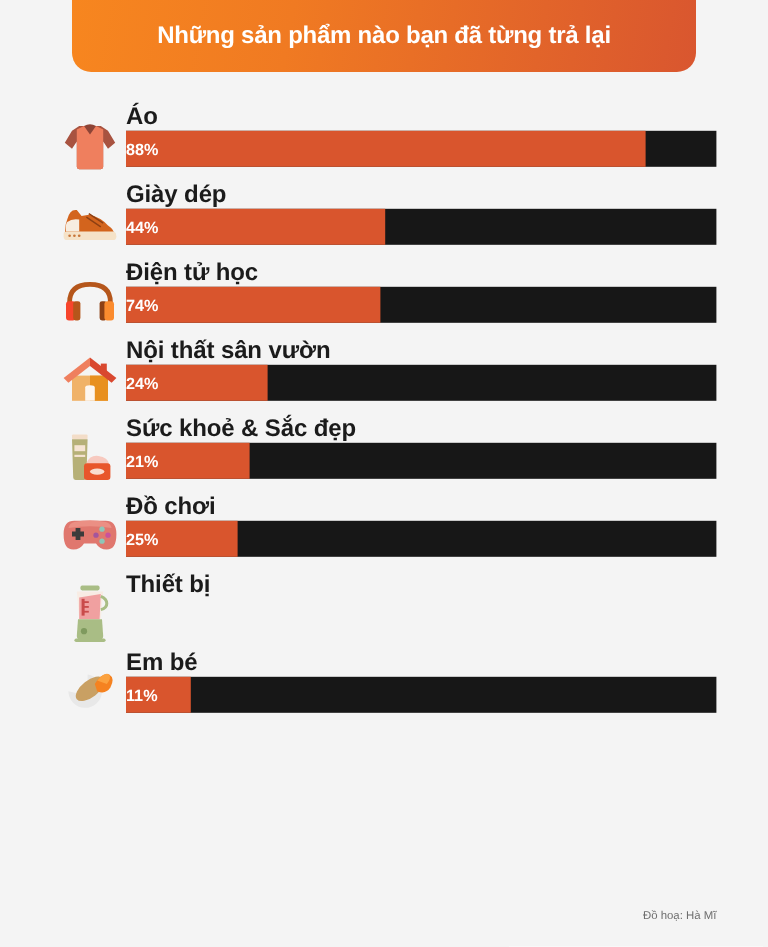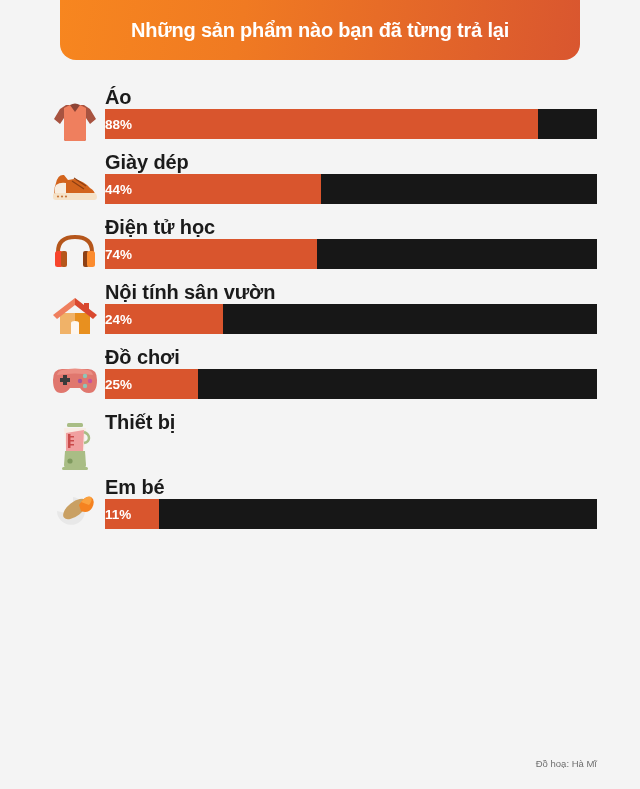--- a/index.html
+++ b/index.html
@@ -185,28 +185,47 @@
       <div class="row-icon">
         <svg width="48" height="40" viewBox="0 0 48 40">
           <rect x="9" y="17" width="30" height="21" fill="#f0b268"></rect>
           <rect x="24" y="17" width="15" height="21" fill="#e8901f"></rect>
           <path d="M24 2 L46 19 L42 23 L24 9 Z" fill="#d9482f"></path>
           <path d="M24 2 L2 19 L6 23 L24 9 Z" fill="#ef7f5e"></path>
           <rect x="33" y="7" width="5" height="9" fill="#d9482f"></rect>
           <path d="M20 38 L20 27 Q20 25 24 25 Q28 25 28 27 L28 38 Z" fill="#fdf6ef"></path>
         </svg>
       </div>
-      <div class="row-label">Nội tính sân vườn</div>
+      <div class="row-label">Nội thất sân vườn</div>
       <div class="bar-track">
         <div class="bar-fill" style="width:24%">
           <span class="bar-value">24%</span>
         </div>
       </div>
     </div>
 
+    <div class="row">
+      <div class="row-icon">
+        <svg width="46" height="46" viewBox="0 0 46 46">
+          <rect x="8" y="4" width="13" height="4" rx="1" fill="#f3ddc8"></rect>
+          <path d="M8 8 L21 8 L20 40 Q20 42 18 42 L11 42 Q9 42 9 40 Z" fill="#b6b077"></path>
+          <rect x="10" y="13" width="9" height="5" fill="#f6e4d3"></rect>
+          <rect x="10" y="21" width="9" height="1.8" fill="#f6e4d3"></rect>
+          <path d="M20 28 Q23 21 30 22 Q38 23 39 29 L20 29 Z" fill="#f7c9bf"></path>
+          <rect x="18" y="28" width="22" height="14" rx="2.5" fill="#e8562b"></rect>
+          <ellipse cx="29" cy="35" rx="6" ry="2.6" fill="#f9ddd0"></ellipse>
+        </svg>
+      </div>
+      <div class="row-label">Sức khoẻ &amp; Sắc đẹp</div>
+      <div class="bar-track">
+        <div class="bar-fill" style="width:21%">
+          <span class="bar-value">21%</span>
+        </div>
+      </div>
+    </div>
 
     <div class="row">
       <div class="row-icon">
         <svg width="50" height="32" viewBox="0 0 50 32">
           <path d="M12 4 L38 4 Q47 4 47 15 Q47 28 39 28 Q33 28 30 23 L20 23 Q17 28 11 28 Q3 28 3 15 Q3 4 12 4 Z" fill="#e0776e"></path>
           <path d="M12 5 Q25 2 38 5 Q42 6 43 10 Q25 7 7 10 Q8 6 12 5 Z" fill="#eb8f84"></path>
           <path d="M13 10 L17 10 L17 13 L20 13 L20 17 L17 17 L17 20 L13 20 L13 17 L10 17 L10 13 L13 13 Z" fill="#3b3b3b"></path>
           <circle cx="35" cy="11" r="2.2" fill="#8ec6b8"></circle>
           <circle cx="30" cy="16" r="2.2" fill="#a4559c"></circle>
           <circle cx="40" cy="16" r="2.2" fill="#c8529d"></circle>

